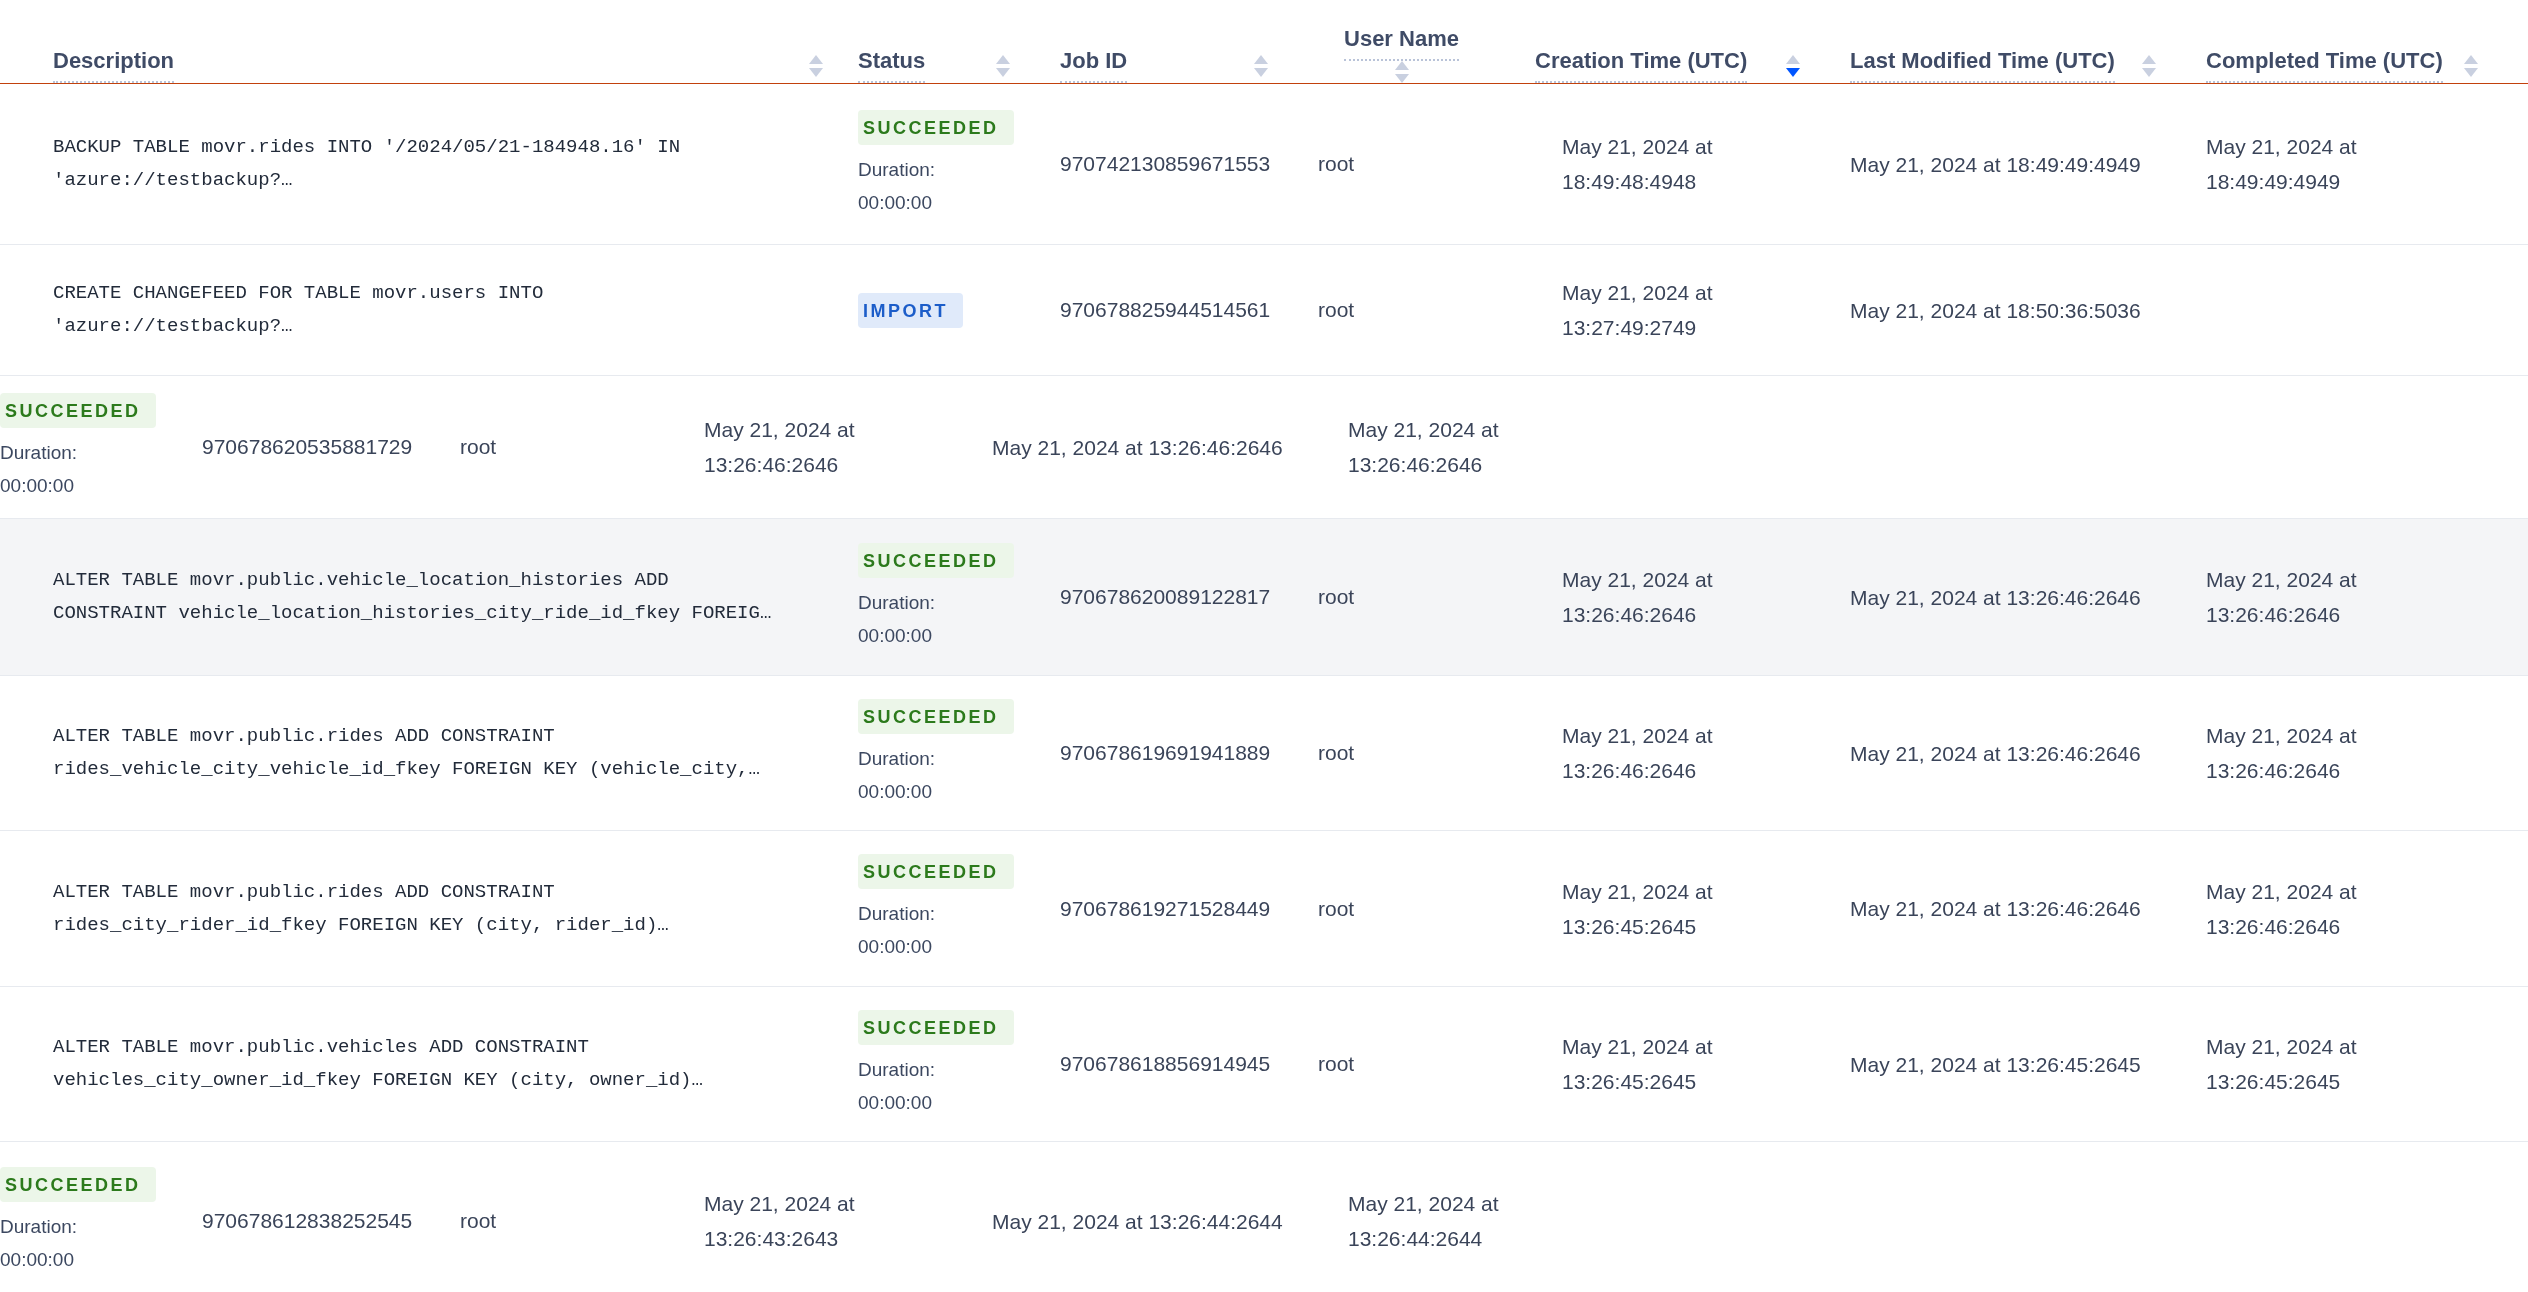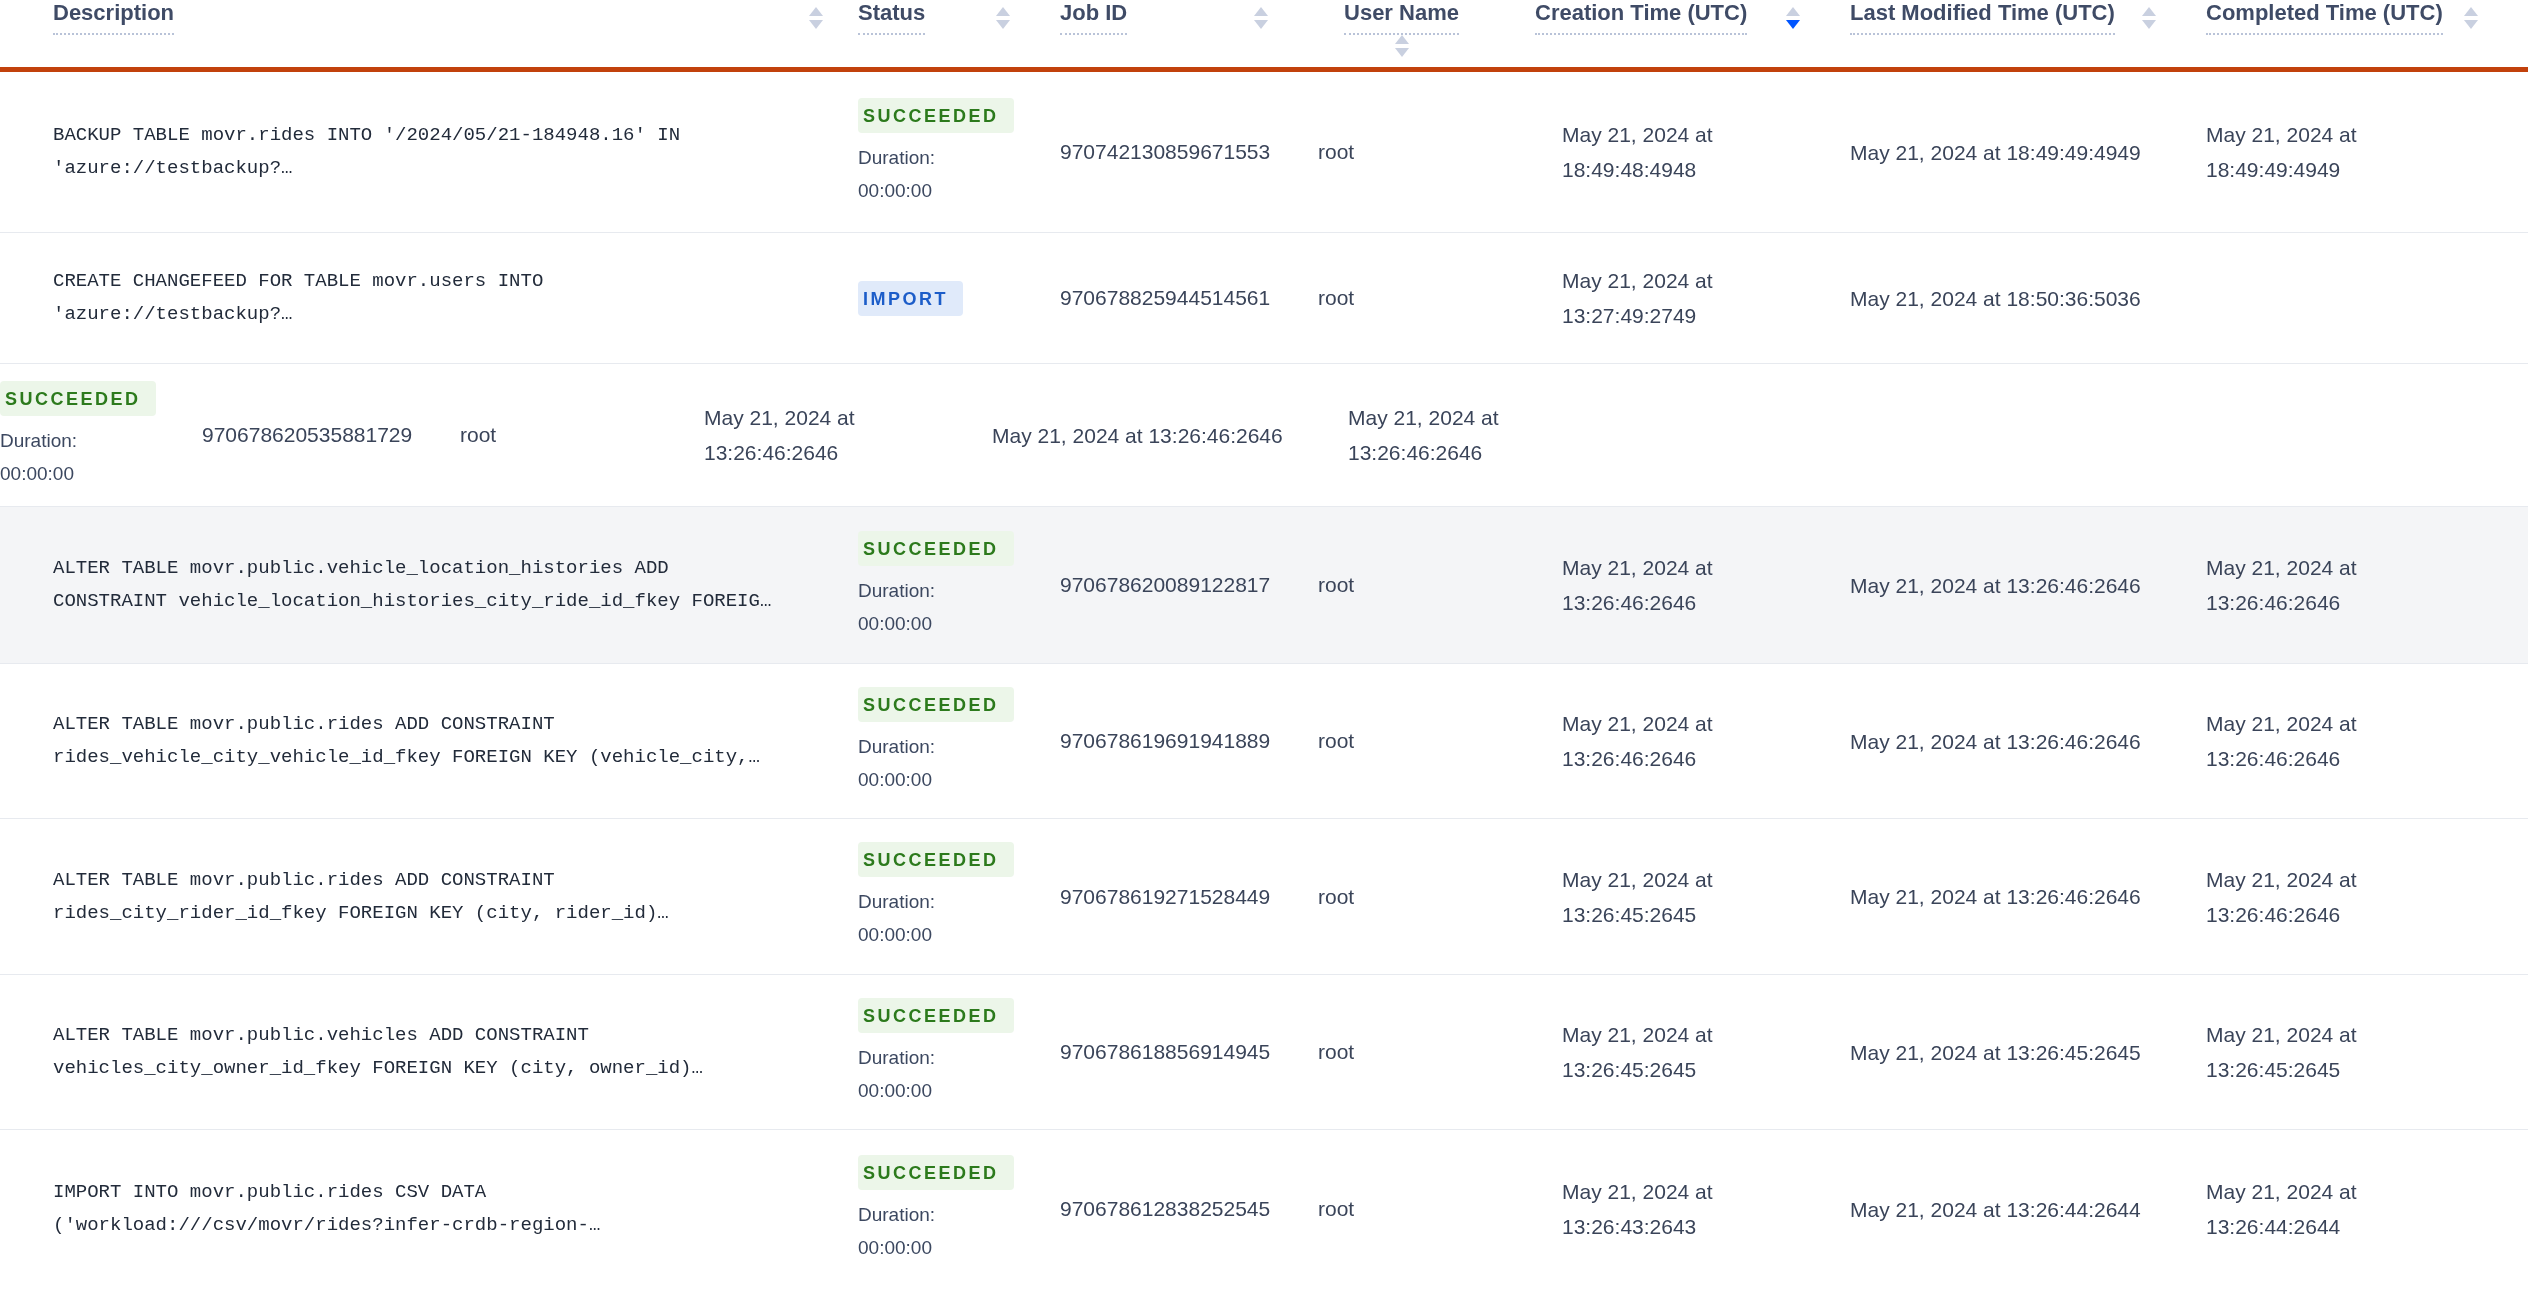--- a/index.html
+++ b/index.html
@@ -1,19 +1,19 @@
 <!DOCTYPE html>
 <html><head>
 <meta charset="utf-8">
 <style>
   html,body{margin:0;padding:0;background:#ffffff;}
   body{width:2528px;height:1292px;overflow:hidden;font-family:"Liberation Sans",sans-serif;}
   .jobs-table{width:2528px;}
   
-  .thead{display:flex;height:72px;align-items:flex-start;border-bottom:5px solid #c2410c;box-sizing:border-box;}
+  .thead{display:flex;height:84px;align-items:flex-end;border-bottom:1px solid #c2410c;box-sizing:border-box;}
   .th{display:flex;align-items:center;justify-content:space-between;box-sizing:border-box;padding-right:50px;cursor:pointer;}
   .th-label{font-size:22px;font-weight:bold;color:#3f4b66;border-bottom:2px dotted #b9c3d8;padding-bottom:7px;line-height:26px;}
   .sort{display:flex;flex-direction:column;align-items:center;gap:4px;flex:0 0 auto;}
   .tri-up{width:0;height:0;border-left:7px solid transparent;border-right:7px solid transparent;border-bottom:9px solid #c9d0e0;}
   .tri-down{width:0;height:0;border-left:7px solid transparent;border-right:7px solid transparent;border-top:9px solid #c9d0e0;}
   .tri-down.active{border-top-color:#0055ff;}
   
   .c-desc{width:858px;padding-left:53px;padding-right:35px;}
   .c-status{width:202px;}
   .c-jobid{width:258px;}
@@ -261,24 +261,20 @@
           <div class="time">May 21, 2024 at 13:26:45:2645</div>
         </div>
         <div class="cell c-modified">
           <div class="time">May 21, 2024 at 13:26:45:2645</div>
         </div>
         <div class="cell c-completed">
           <div class="time">May 21, 2024 at 13:26:45:2645</div>
         </div>
       </div>
       <div class="row">
-        <div class="cell c-desc">
-          <div class="desc-text">IMPORT INTO movr.public.rides CSV DATA
-('workload:///csv/movr/rides?infer-crdb-region-…</div>
-        </div>
         <div class="cell c-status"><span class="badge" style="background: rgb(236, 246, 233); color: rgb(44, 122, 28);">SUCCEEDED</span><div class="duration">
             <span>Duration:</span>
             <span>00:00:00</span>
           </div></div>
         <div class="cell c-jobid">
           <div class="plain">970678612838252545</div>
         </div>
         <div class="cell c-user">
           <div class="plain">root</div>
         </div>

